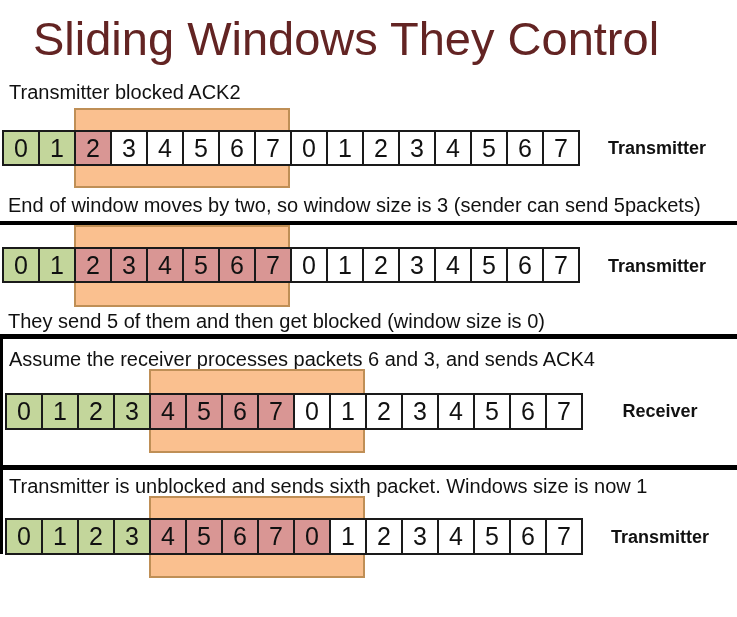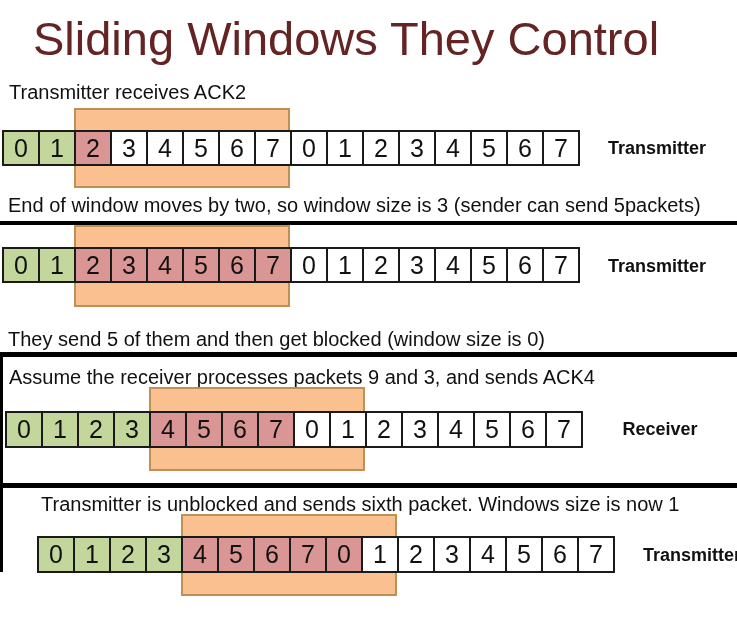--- a/index.html
+++ b/index.html
@@ -41,36 +41,36 @@
     font-weight:bold;font-size:18px;white-space:nowrap;
   }
   .divider{width:737px;background:var(--divider,#000);}
   .divider.d1{height:4px;margin-top:3px;}
   .divider.d2{height:5px;}
   .divider.d3{height:5px;}
   .sec1 .caption{margin-top:10px;}
   .sec1 .diagram{margin-top:4px;height:80px;}
   .sec2 .caption{margin-top:5px;}
   .sec2 .diagram{margin-top:0;height:82px;}
-  .sec2 .footer-caption{margin-top:20px;height:25px;line-height:25px;}
+  .sec2 .footer-caption{margin-top:2px;height:25px;line-height:25px;}
   .sec3{border-left:3px solid #000;padding:8px 0 12px 0;box-sizing:border-box;}
   .sec3 .diagram{margin-top:-2px;height:84px;}
   .sec3 .cells{top:24px;height:37px;}
-  .sec4{border-left:3px solid #000;padding-top:4px;box-sizing:border-box;height:84px;padding-left:32px;}
+  .sec4{border-left:3px solid #000;padding-top:4px;box-sizing:border-box;height:84px;}
   .sec4 .diagram{margin-top:-2px;height:82px;}
   .sec4 .cells{height:37px;}
   .sec3 .caption,.sec4 .caption{padding-left:6px;}
 </style>
 </head>
 <body style="--green: #c3d69b; --red: #d99694; --window-fill: #fac08f; --window-border: #bf8f56; --cell-border: #1a1a1a; --divider: #000000; --title-color: #632423;">
 
 <div class="title">Sliding Windows They Control</div>
 
 <div class="sec1">
-  <div class="caption">Transmitter receives ACK2</div>
+  <div class="caption">Transmitter blocked ACK2</div>
   <div class="diagram">
     <div class="window" style="left: 74px; width: 216px;"></div>
     <div class="cells">
         <div class="cell green" style="left: 0px;">0</div>
         <div class="cell green" style="left: 36px;">1</div>
         <div class="cell red" style="left: 72px;">2</div>
         <div class="cell white" style="left: 108px;">3</div>
         <div class="cell white" style="left: 144px;">4</div>
         <div class="cell white" style="left: 180px;">5</div>
         <div class="cell white" style="left: 216px;">6</div>
@@ -113,21 +113,21 @@
         <div class="cell white" style="left: 540px;">7</div>
       </div>
     <div class="row-label">Transmitter</div>
   </div>
   <div class="footer-caption">They send 5 of them and then get blocked (window size is 0)</div>
 </div>
 
 <div class="divider d2"></div>
 
 <div class="sec3">
-  <div class="caption">Assume the receiver processes packets 9 and 3, and sends ACK4</div>
+  <div class="caption">Assume the receiver processes packets 6 and 3, and sends ACK4</div>
   <div class="diagram">
     <div class="window" style="left: 146px; width: 216px;"></div>
     <div class="cells">
         <div class="cell green" style="left: 0px;">0</div>
         <div class="cell green" style="left: 36px;">1</div>
         <div class="cell green" style="left: 72px;">2</div>
         <div class="cell green" style="left: 108px;">3</div>
         <div class="cell red" style="left: 144px;">4</div>
         <div class="cell red" style="left: 180px;">5</div>
         <div class="cell red" style="left: 216px;">6</div>

